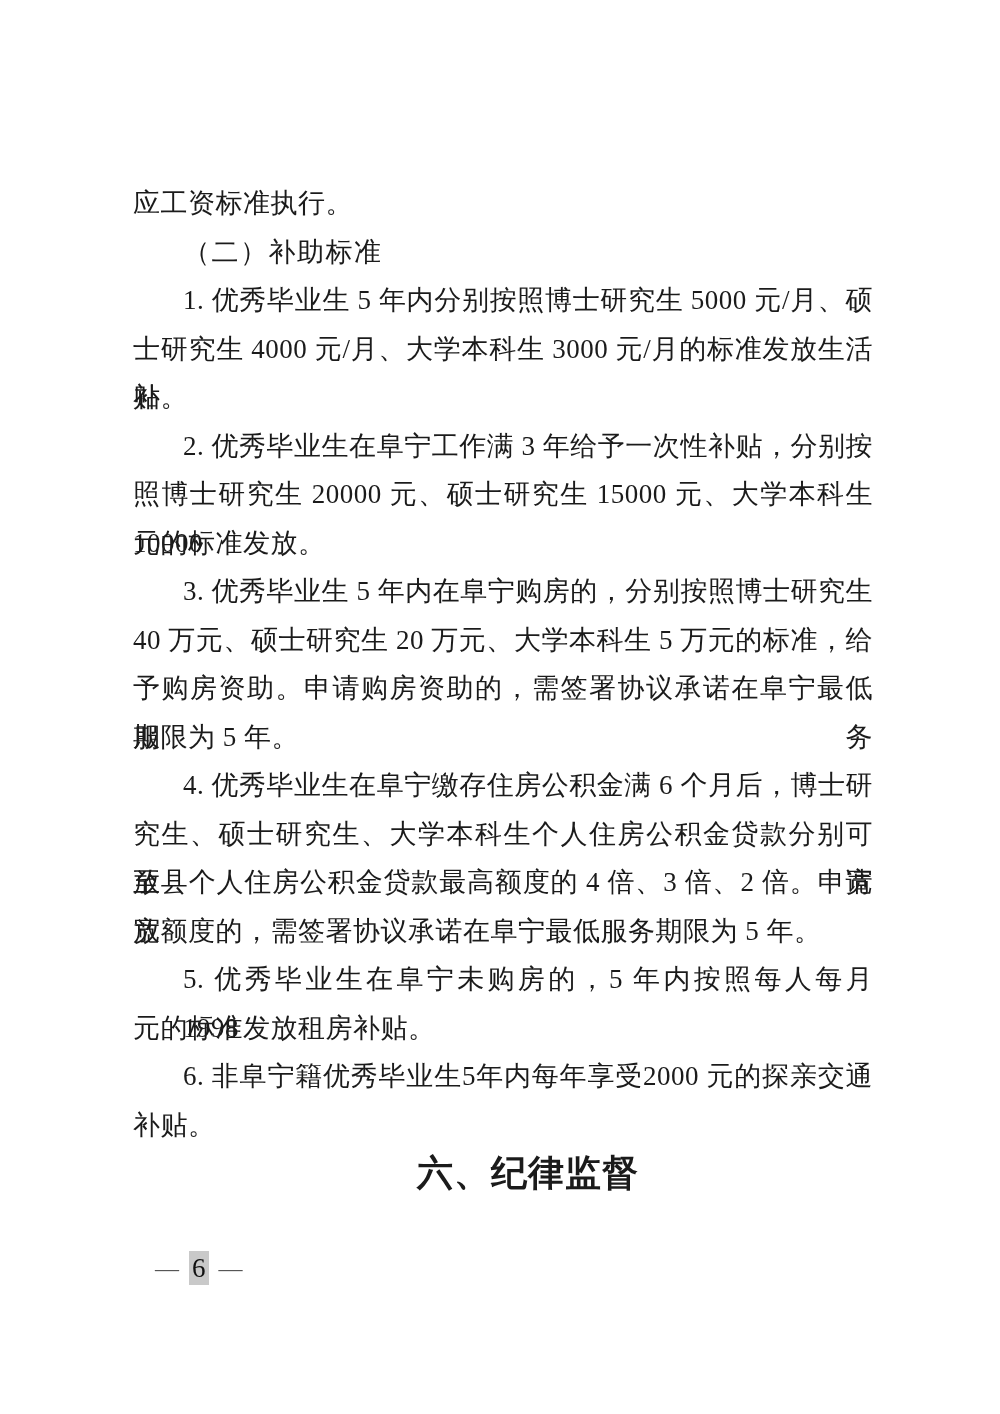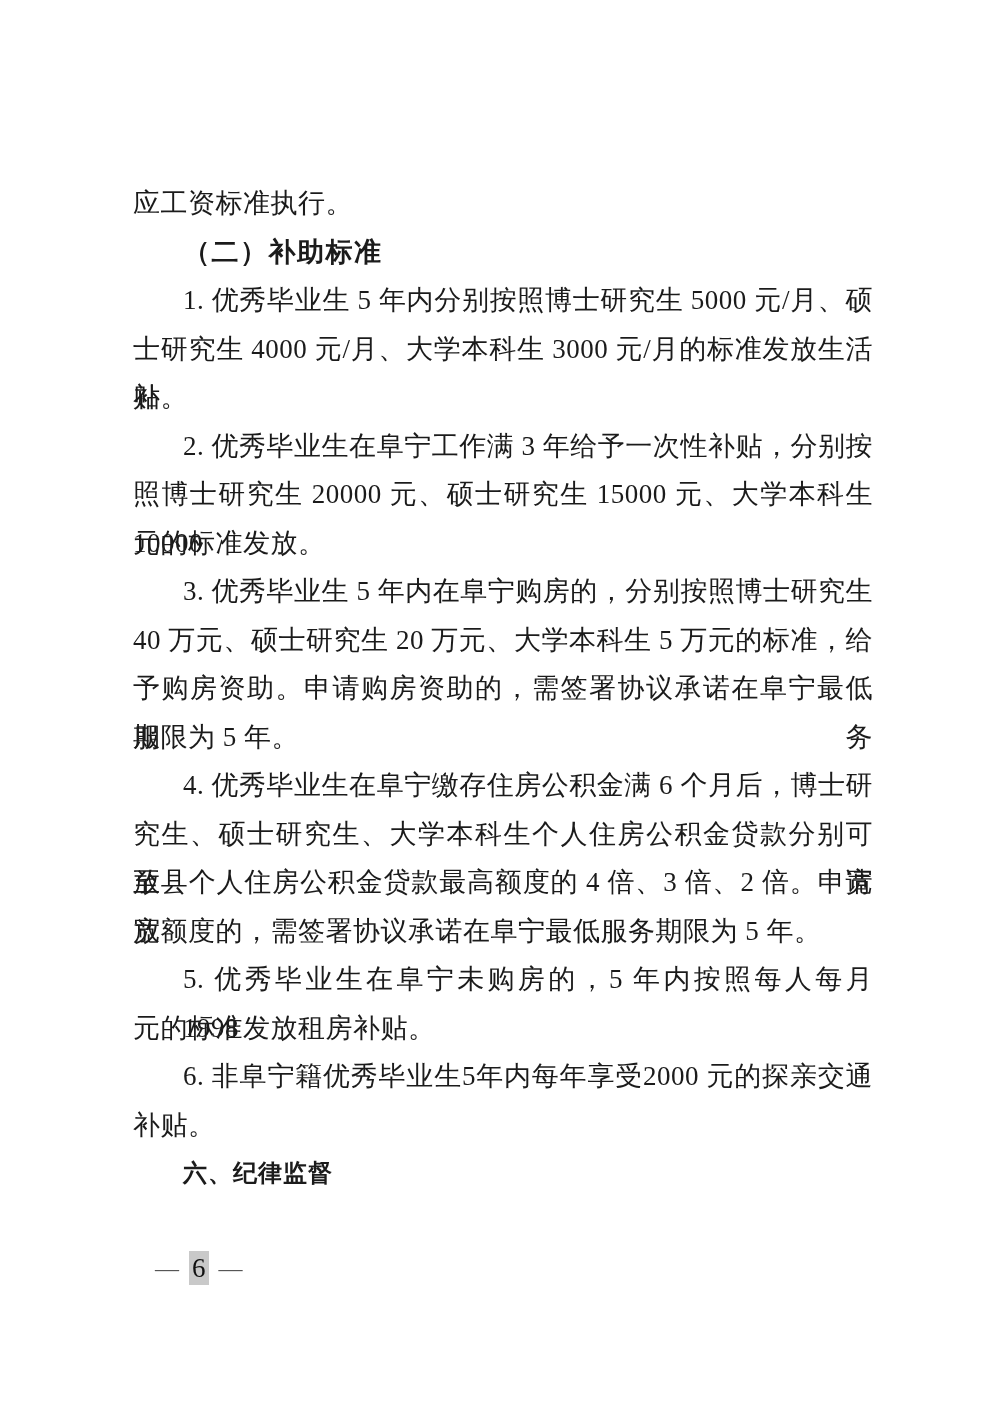--- a/index.html
+++ b/index.html
@@ -30,26 +30,27 @@
     white-space: nowrap;
     text-align: left;
     letter-spacing: 0.5px;
   }
   .ln.just {
     white-space: normal;
     text-align: justify;
     text-align-last: justify;
   }
   .ln.ind { padding-left: 50px; }
-  .ln.kai { font-weight: 700; letter-spacing: 1.5px; }
+  .ln.kai { font-weight: 400; letter-spacing: 1.5px; }
   .ln.hei {
     font-family: "Liberation Sans", "DejaVu Sans", sans-serif;
     font-weight: 700;
-    font-size: 24px;
+    font-size: 36px;
     letter-spacing: 1px;
+    text-align: center;
   }
   .footer {
     position: absolute;
     left: 155px;
     top: 1249px;
     height: 38px;
     display: flex;
     align-items: center;
     gap: 10px;
   }

